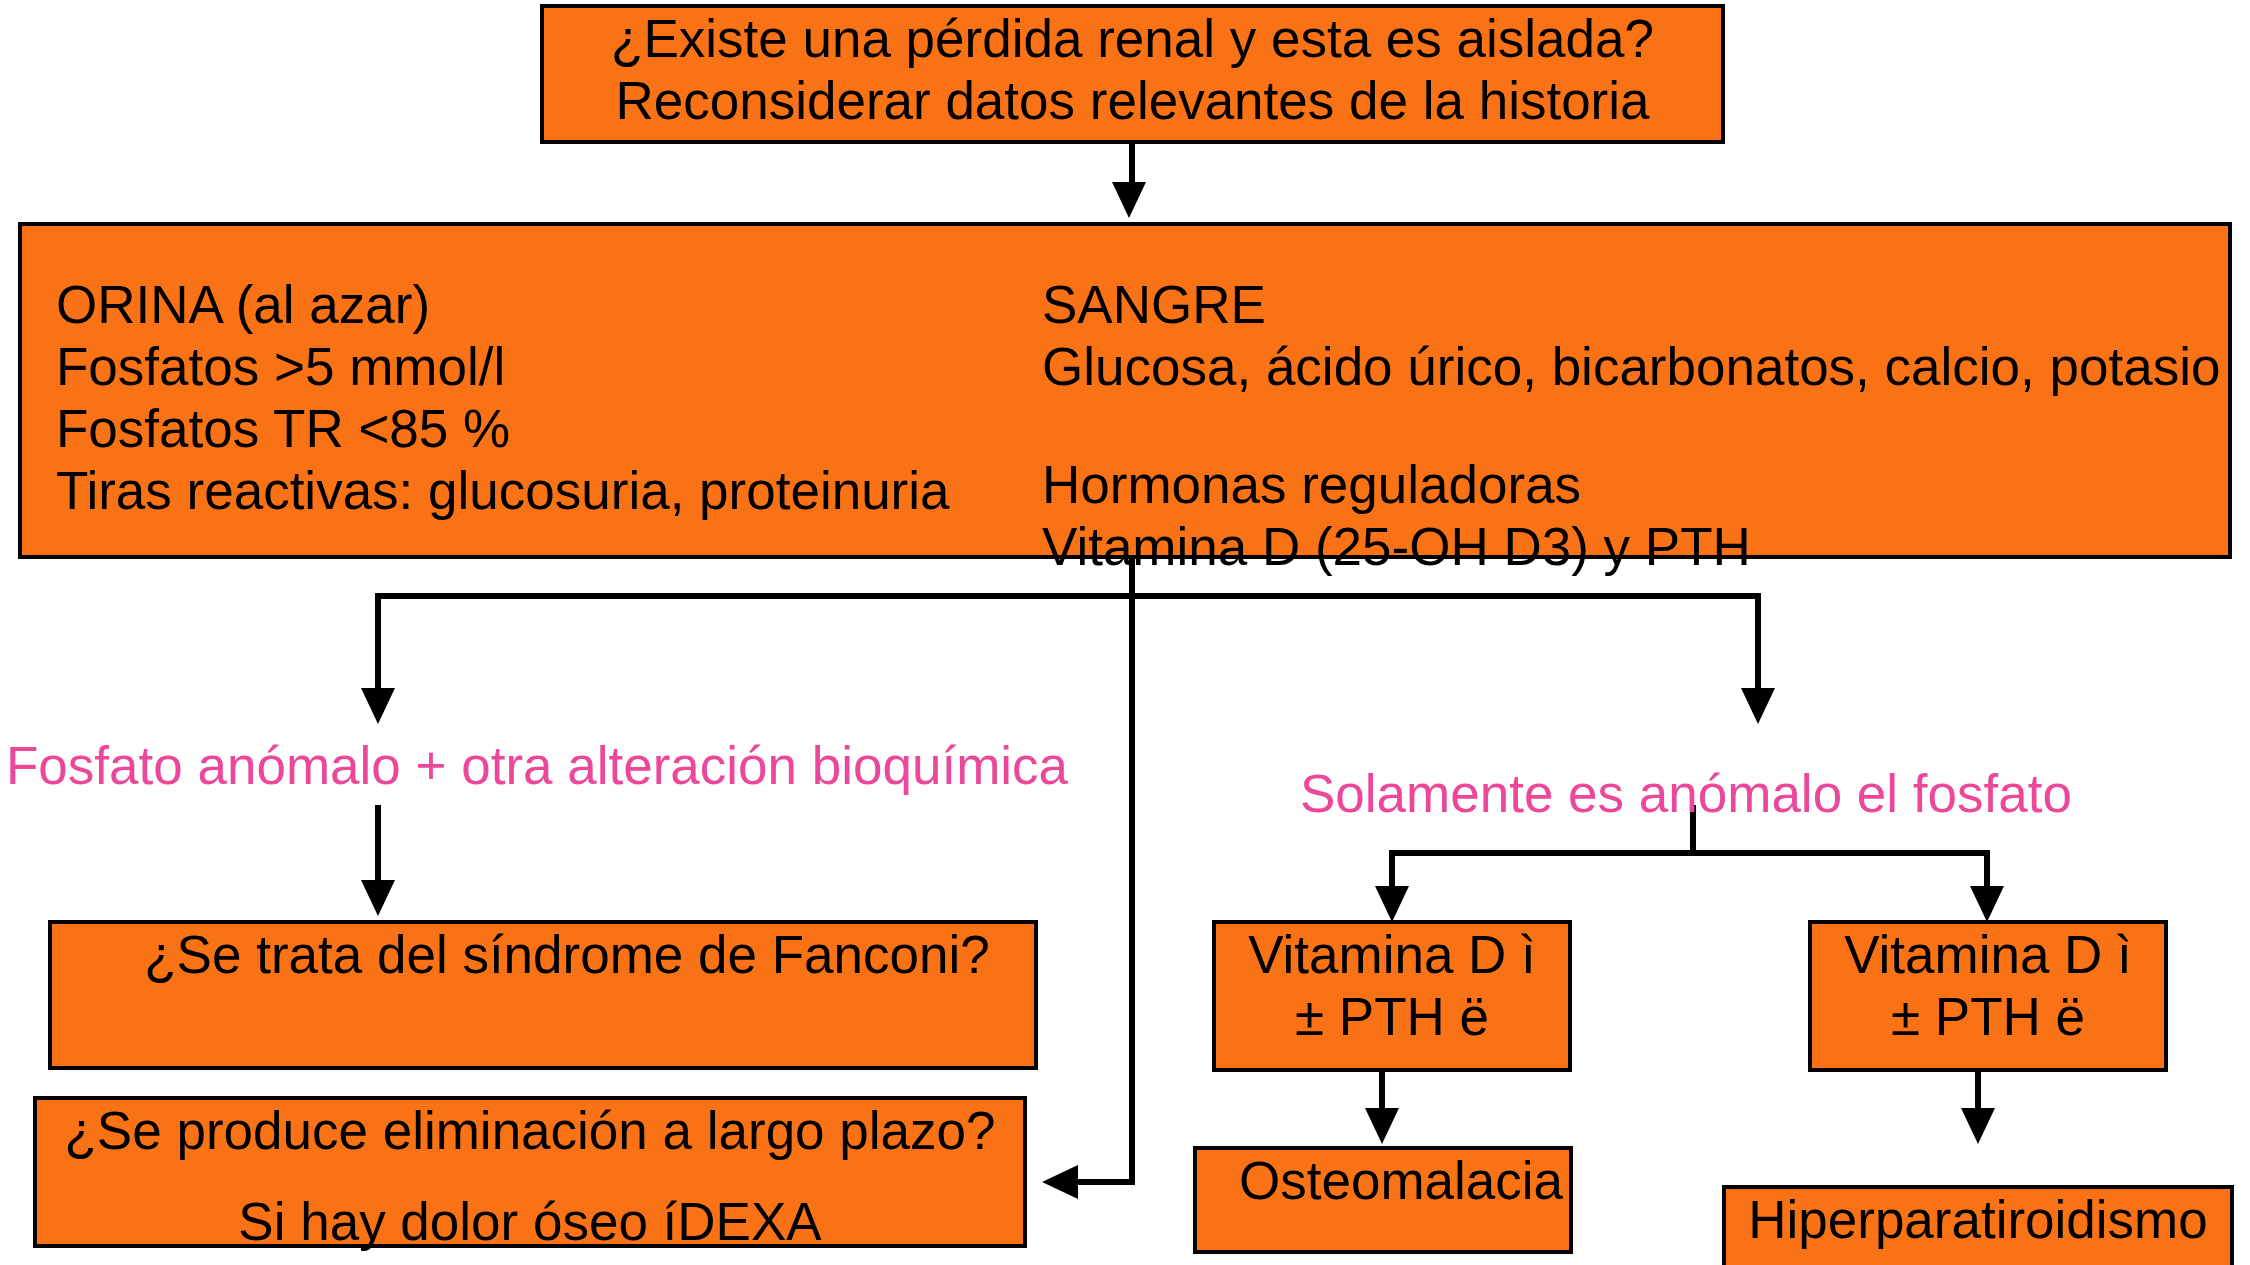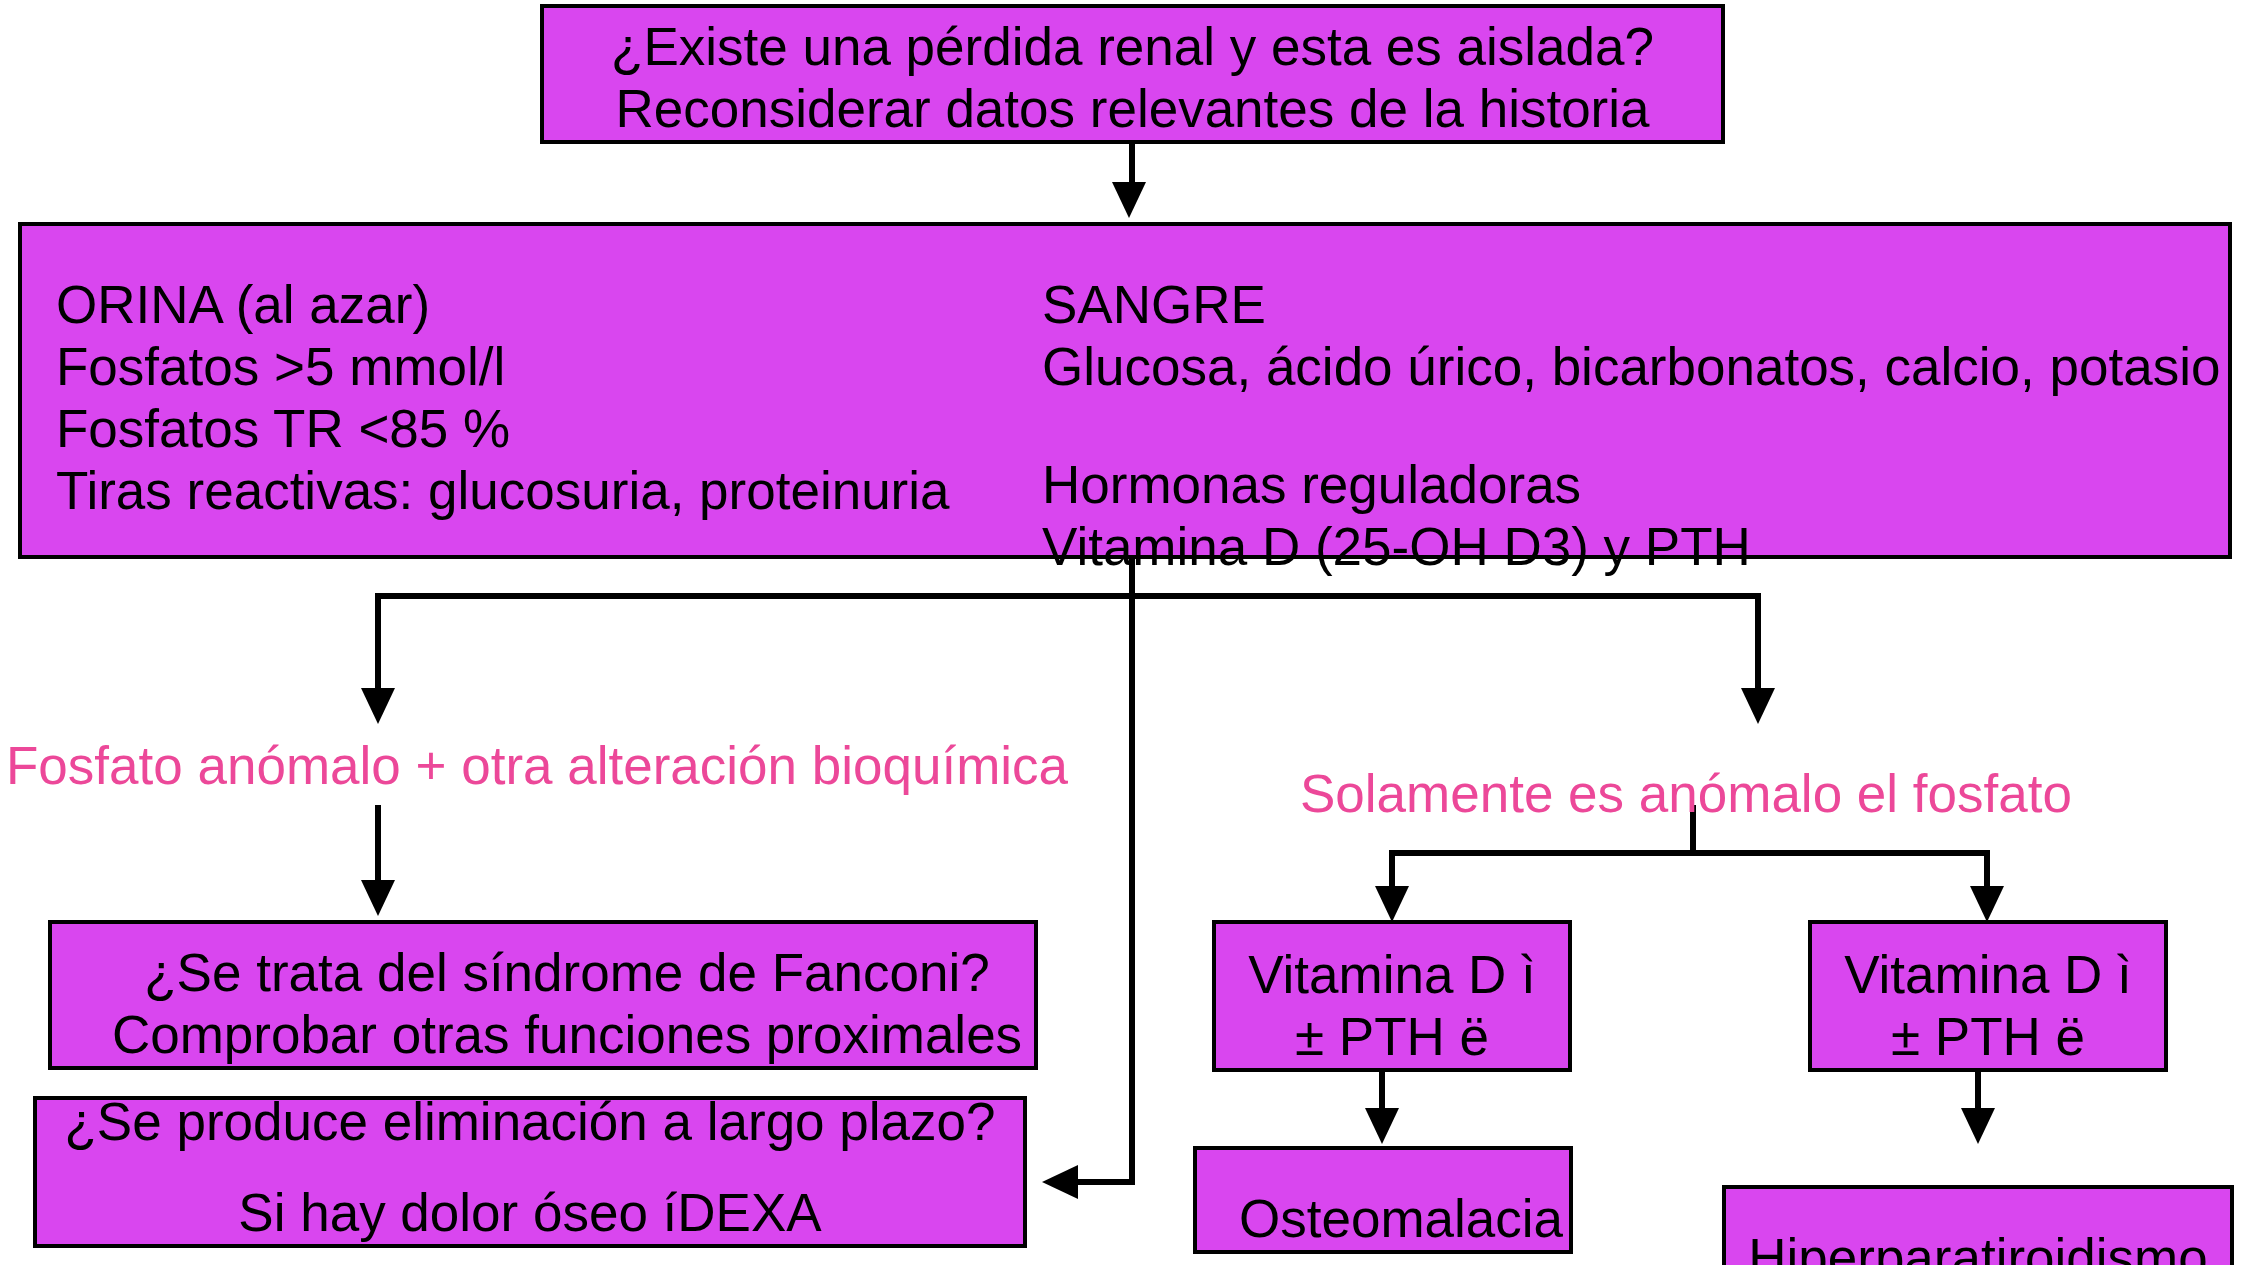--- a/index.html
+++ b/index.html
@@ -14,25 +14,25 @@
     position: relative;
     width: 2250px;
     height: 1265px;
     background: #ffffff;
     overflow: hidden;
   }
   .box {
     position: absolute;
     box-sizing: border-box;
     border: 4px solid #000000;
-    background: #d946ef;
+    background: #f97316;
     color: #000000;
     display: flex;
     flex-direction: column;
-    justify-content: flex-end;
+    justify-content: flex-start;
     z-index: 3;
   }
   .box .line {
     white-space: pre;
     line-height: 1.17;
   }
   .center .line { text-align: center; }
 
   
   #box-top {
@@ -174,21 +174,20 @@
 
   <div class="vline" style="left:1690px; top:805px; height:48px;"></div>
   <div class="hline" style="left:1389px; top:850px; width:601px;"></div>
   <div class="vline" style="left:1389px; top:850px; height:42px;"></div>
   <div class="arrow-down" style="left:1375px; top:886px;"></div>
   <div class="vline" style="left:1984px; top:850px; height:42px;"></div>
   <div class="arrow-down" style="left:1970px; top:886px;"></div>
 
   <div class="box center" id="box-fanconi">
     <div class="line">¿Se trata del síndrome de Fanconi?</div>
-    <div class="line">Comprobar otras funciones proximales</div>
   </div>
 
   <div class="box center" id="box-dexa">
     <div class="line">¿Se produce eliminación a largo plazo?</div>
     <div class="line">Si hay dolor óseo íDEXA</div>
   </div>
 
   <div class="box center" id="box-vitd-left">
     <div class="line">Vitamina D ì</div>
     <div class="line">± PTH ë</div>

